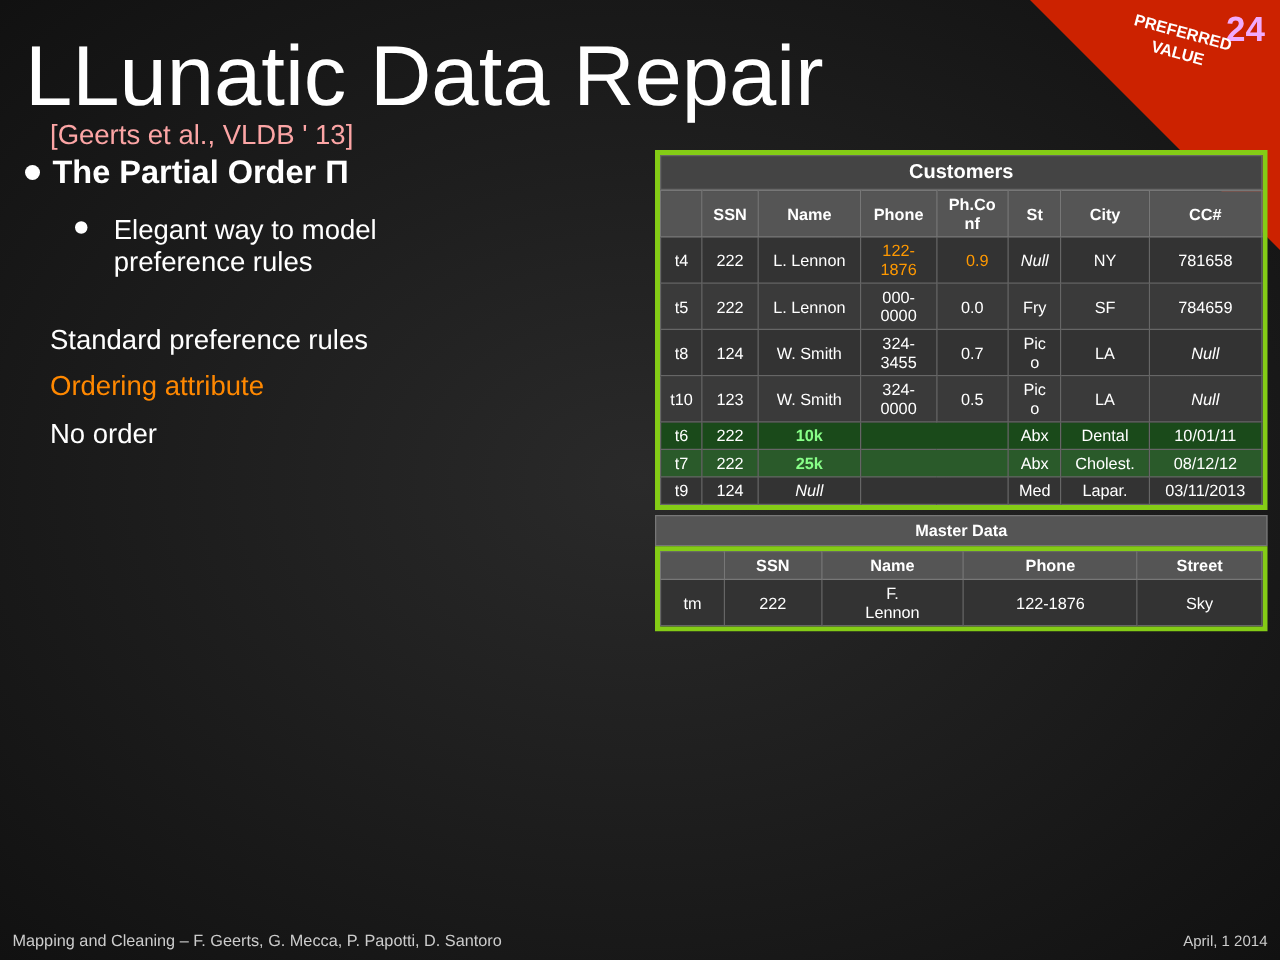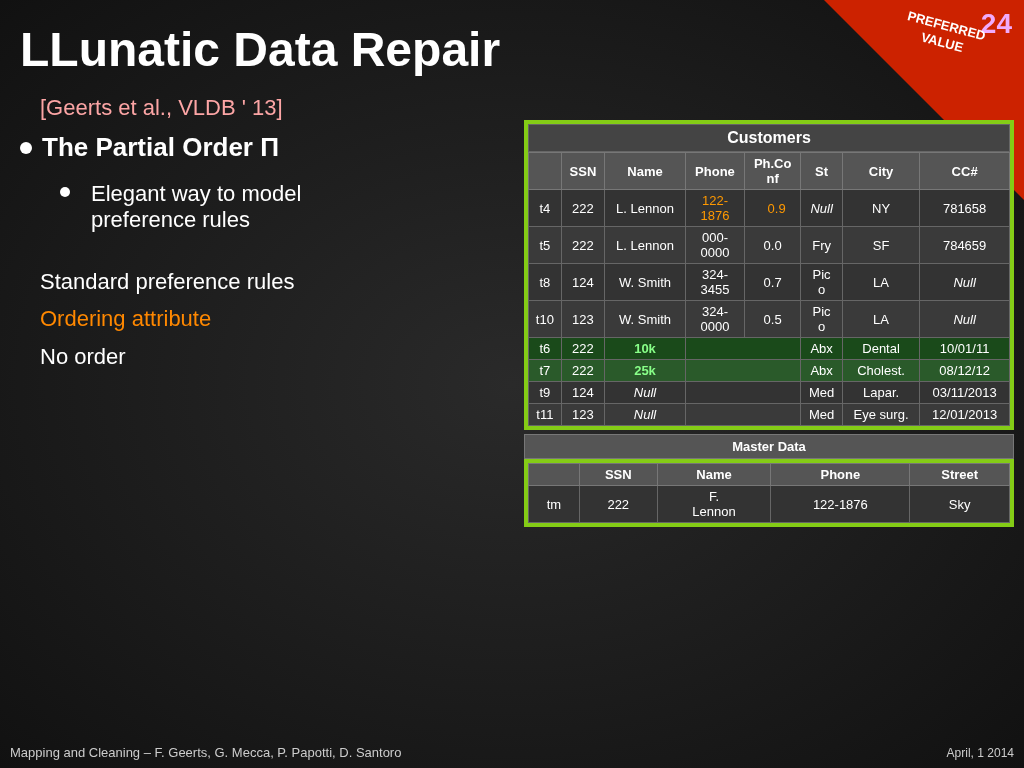--- a/index.html
+++ b/index.html
@@ -57,40 +57,40 @@
       transform: rotate(15deg);
       line-height: 1.3;
     }
 
     
     .main-title {
       position: absolute;
       top: 22px;
       left: 20px;
       color: #fff;
-      font-size: 48px;
-      font-weight: bold;
+      font-size: 68px;
+      font-weight: normal;
       z-index: 5;
       white-space: nowrap;
     }
 
     
     .subtitle {
       position: absolute;
       top: 95px;
       left: 40px;
       color: #fca5a5;
       font-size: 22px;
       z-index: 5;
     }
 
     
     .left-content {
       position: absolute;
-      top: 132px;
+      top: 122px;
       left: 20px;
       width: 480px;
       z-index: 5;
     }
 
     .bullet-main {
       color: #fff;
       font-size: 26px;
       font-weight: bold;
       margin-bottom: 18px;
@@ -343,29 +343,20 @@
         </tr>
         <tr class="row-dark">
           <td>t9</td>
           <td>124</td>
           <td><span class="italic">Null</span></td>
           <td colspan="2"></td>
           <td>Med</td>
           <td>Lapar.</td>
           <td>03/11/2013</td>
         </tr>
-        <tr class="row-medium">
-          <td>t11</td>
-          <td>123</td>
-          <td><span class="italic">Null</span></td>
-          <td colspan="2"></td>
-          <td>Med</td>
-          <td>Eye surg.</td>
-          <td>12/01/2013</td>
-        </tr>
       </tbody>
     </table>
   </div>
 
   <div class="master-header">Master Data</div>
   <div class="table-container">
     <table class="data-table">
       <thead>
         <tr>
           <th></th>

